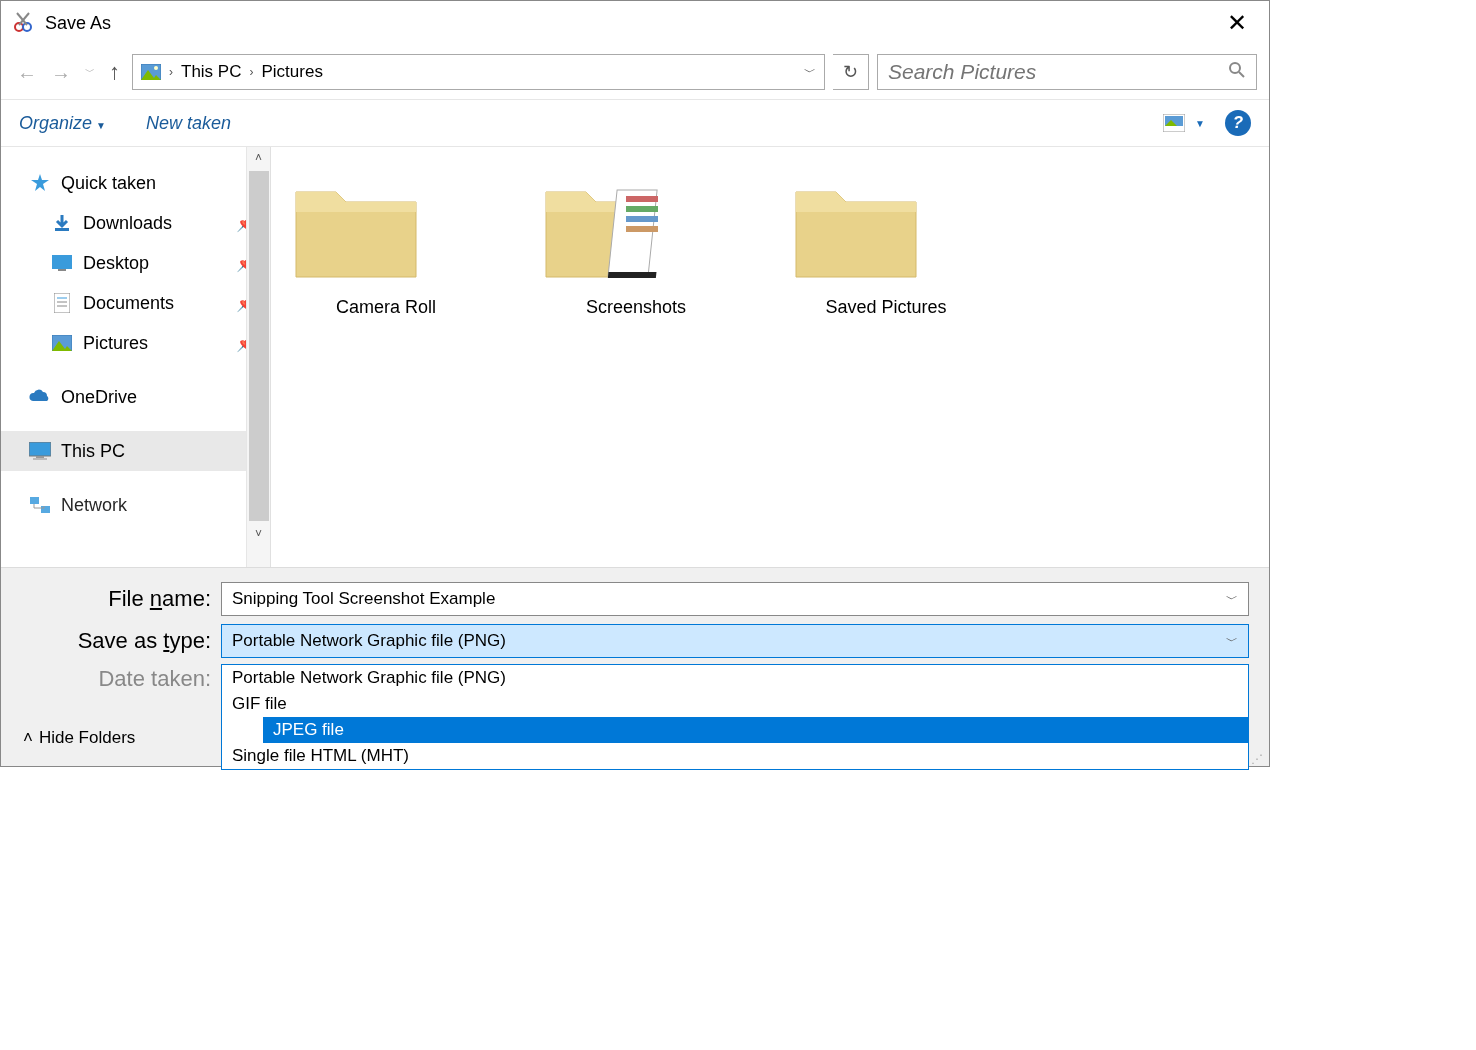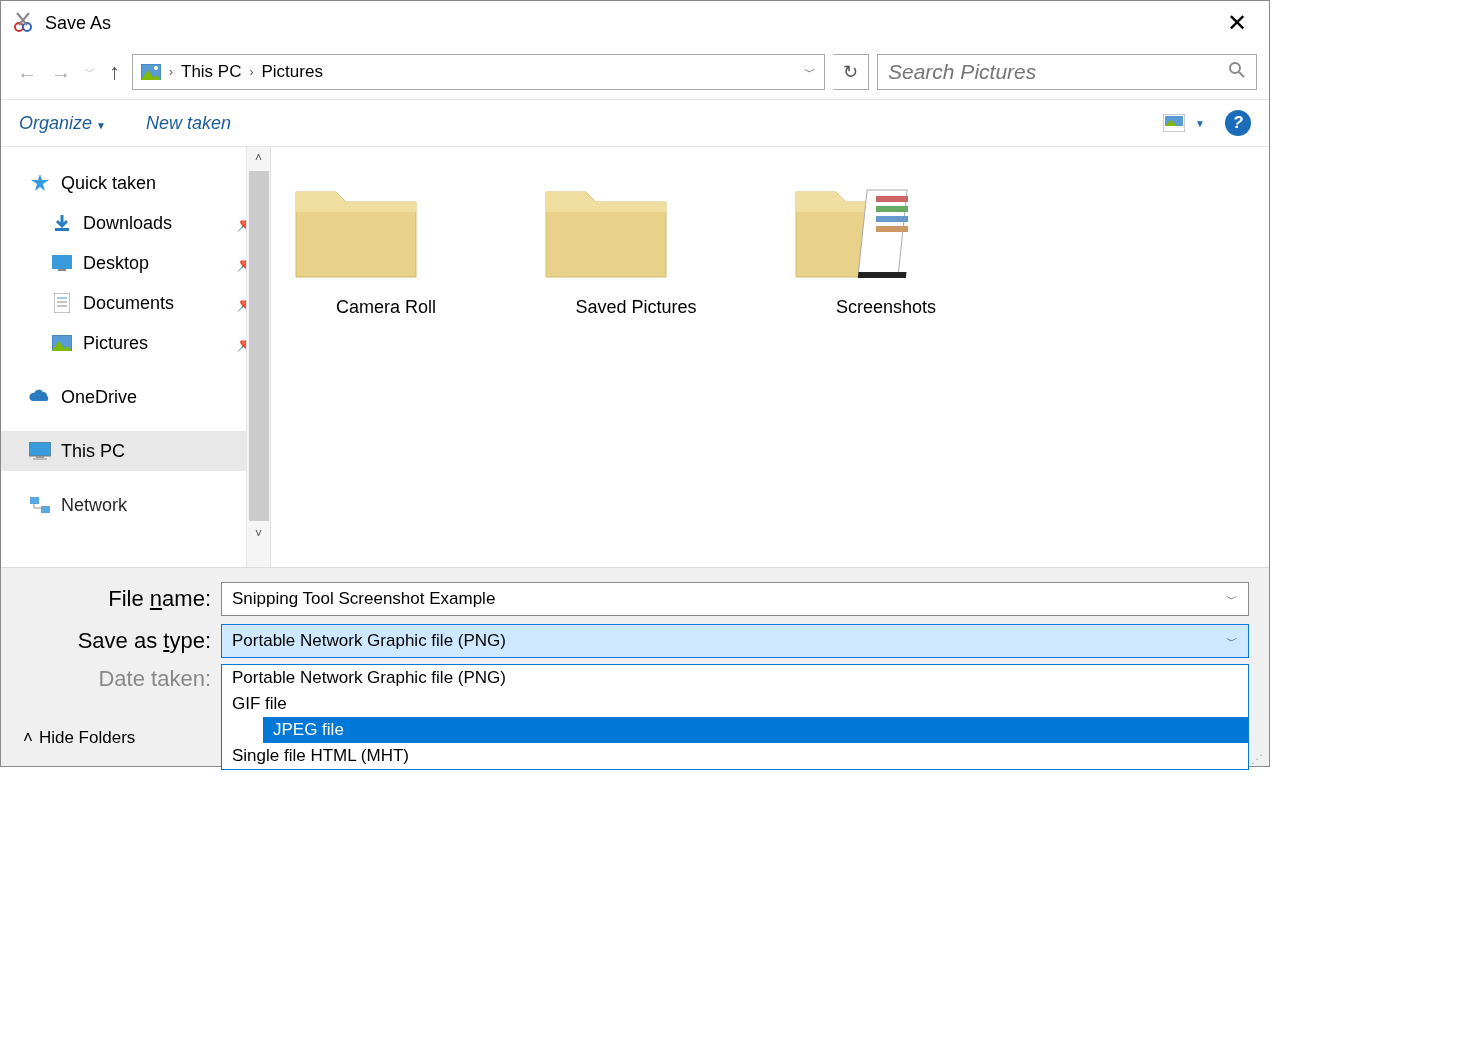--- a/index.html
+++ b/index.html
@@ -238,38 +238,38 @@
     <div class="content">
       <div class="folder-item">
         <svg class="folder-icon" viewBox="0 0 130 110">
           <path d="M5 20 h40 l10 10 h70 v75 h-120 z" fill="#e8d28a" stroke="#d4b96a"></path>
           <path d="M5 20 h40 l10 10 h70 v10 h-120 z" fill="#f0dea0"></path>
         </svg>
         <span class="fname">Camera Roll</span>
       </div>
       <div class="folder-item">
         <svg class="folder-icon" viewBox="0 0 130 110">
-          <path d="M5 20 h40 l10 10 h70 v75 h-120 z" fill="#e8d28a" stroke="#d4b96a"></path>
-          <path d="M5 20 h40 l10 10 h70 v10 h-120 z" fill="#f0dea0"></path>
-        </svg>
-        <span class="fname">Saved Pictures</span>
-      </div>
-      <div class="folder-item">
-        <svg class="folder-icon" viewBox="0 0 130 110">
           <path d="M5 20 h40 l10 10 h50 v75 h-100 z" fill="#e8d28a" stroke="#d4b96a"></path>
           <path d="M5 20 h40 l10 10 h50 v10 h-100 z" fill="#f0dea0"></path>
           <rect x="78" y="18" width="40" height="86" fill="#fff" stroke="#aaa" transform="skewX(-6)"></rect>
           <rect x="85" y="24" width="32" height="6" fill="#c66"></rect>
           <rect x="85" y="34" width="32" height="6" fill="#6a6"></rect>
           <rect x="85" y="44" width="32" height="6" fill="#69c"></rect>
           <rect x="85" y="54" width="32" height="6" fill="#c96"></rect>
           <rect x="78" y="100" width="48" height="6" fill="#222" transform="skewX(-6)"></rect>
         </svg>
         <span class="fname">Screenshots</span>
       </div>
+      <div class="folder-item">
+        <svg class="folder-icon" viewBox="0 0 130 110">
+          <path d="M5 20 h40 l10 10 h70 v75 h-120 z" fill="#e8d28a" stroke="#d4b96a"></path>
+          <path d="M5 20 h40 l10 10 h70 v10 h-120 z" fill="#f0dea0"></path>
+        </svg>
+        <span class="fname">Saved Pictures</span>
+      </div>
     </div>
   </div>
 
   <div class="bottom">
     <div class="formrow">
       <label>File <u class="access">n</u>ame:</label>
       <div class="field">
         <span>Snipping Tool Screenshot Example</span>
         <span class="drop">﹀</span>
       </div>

